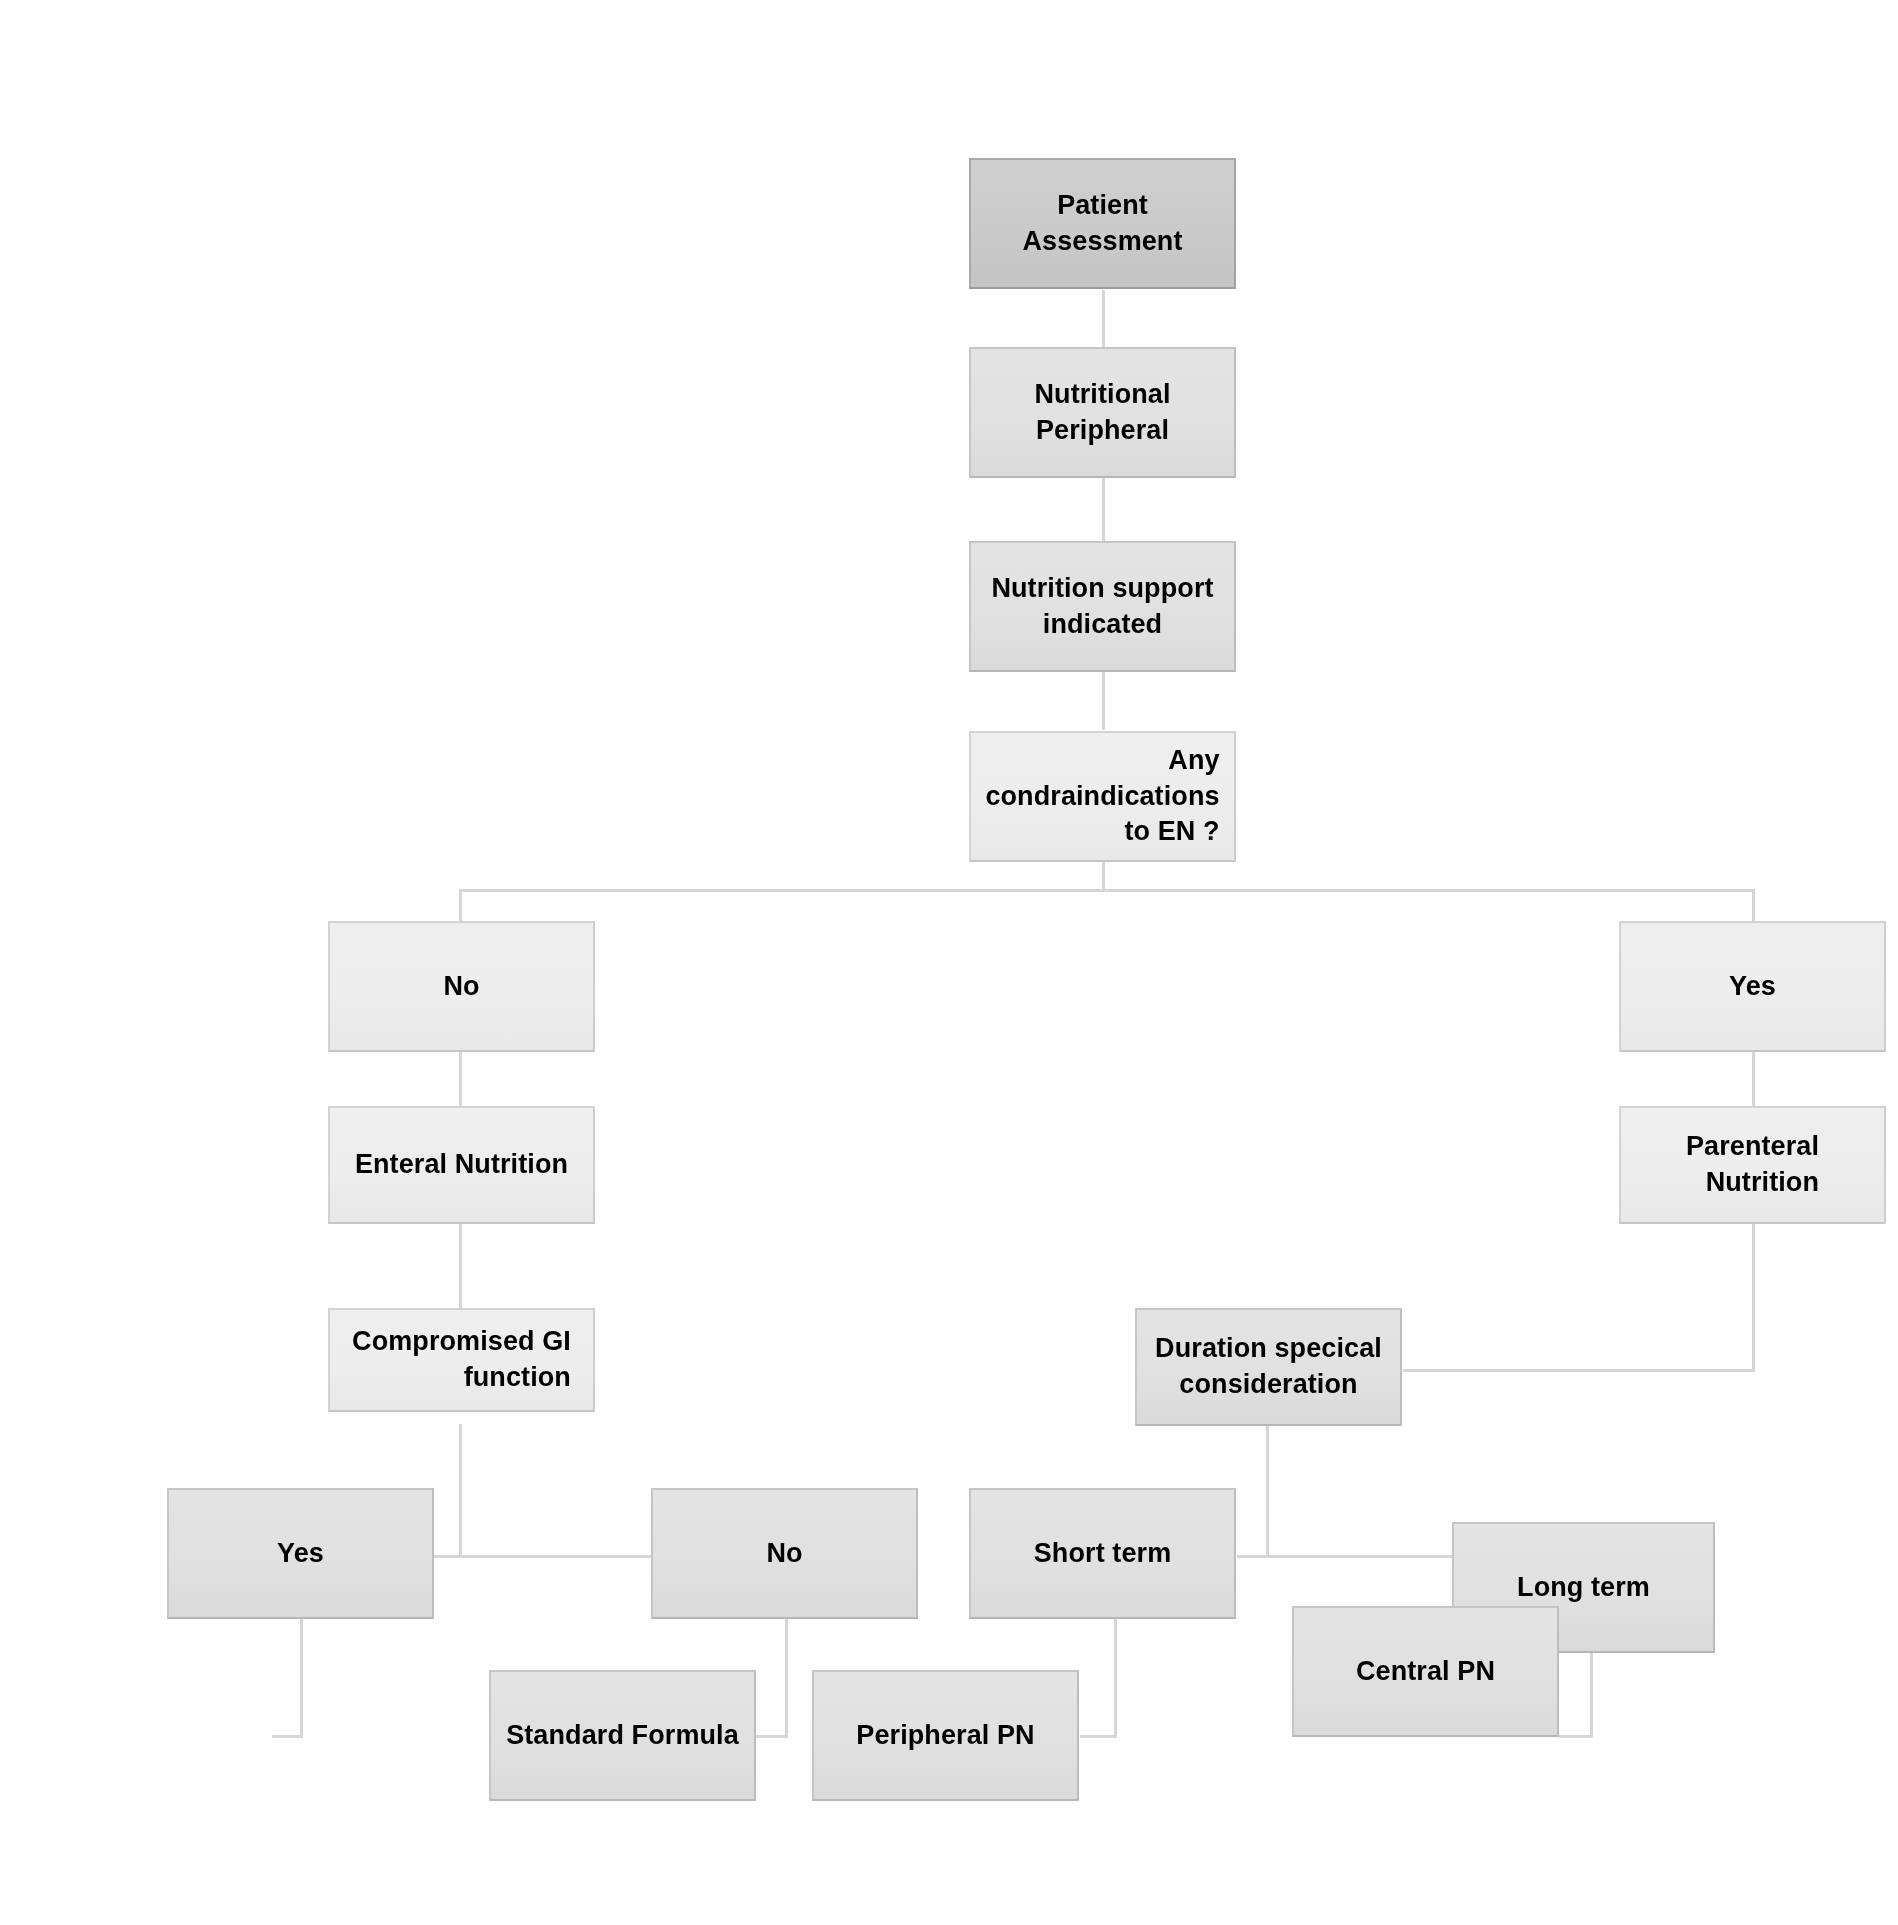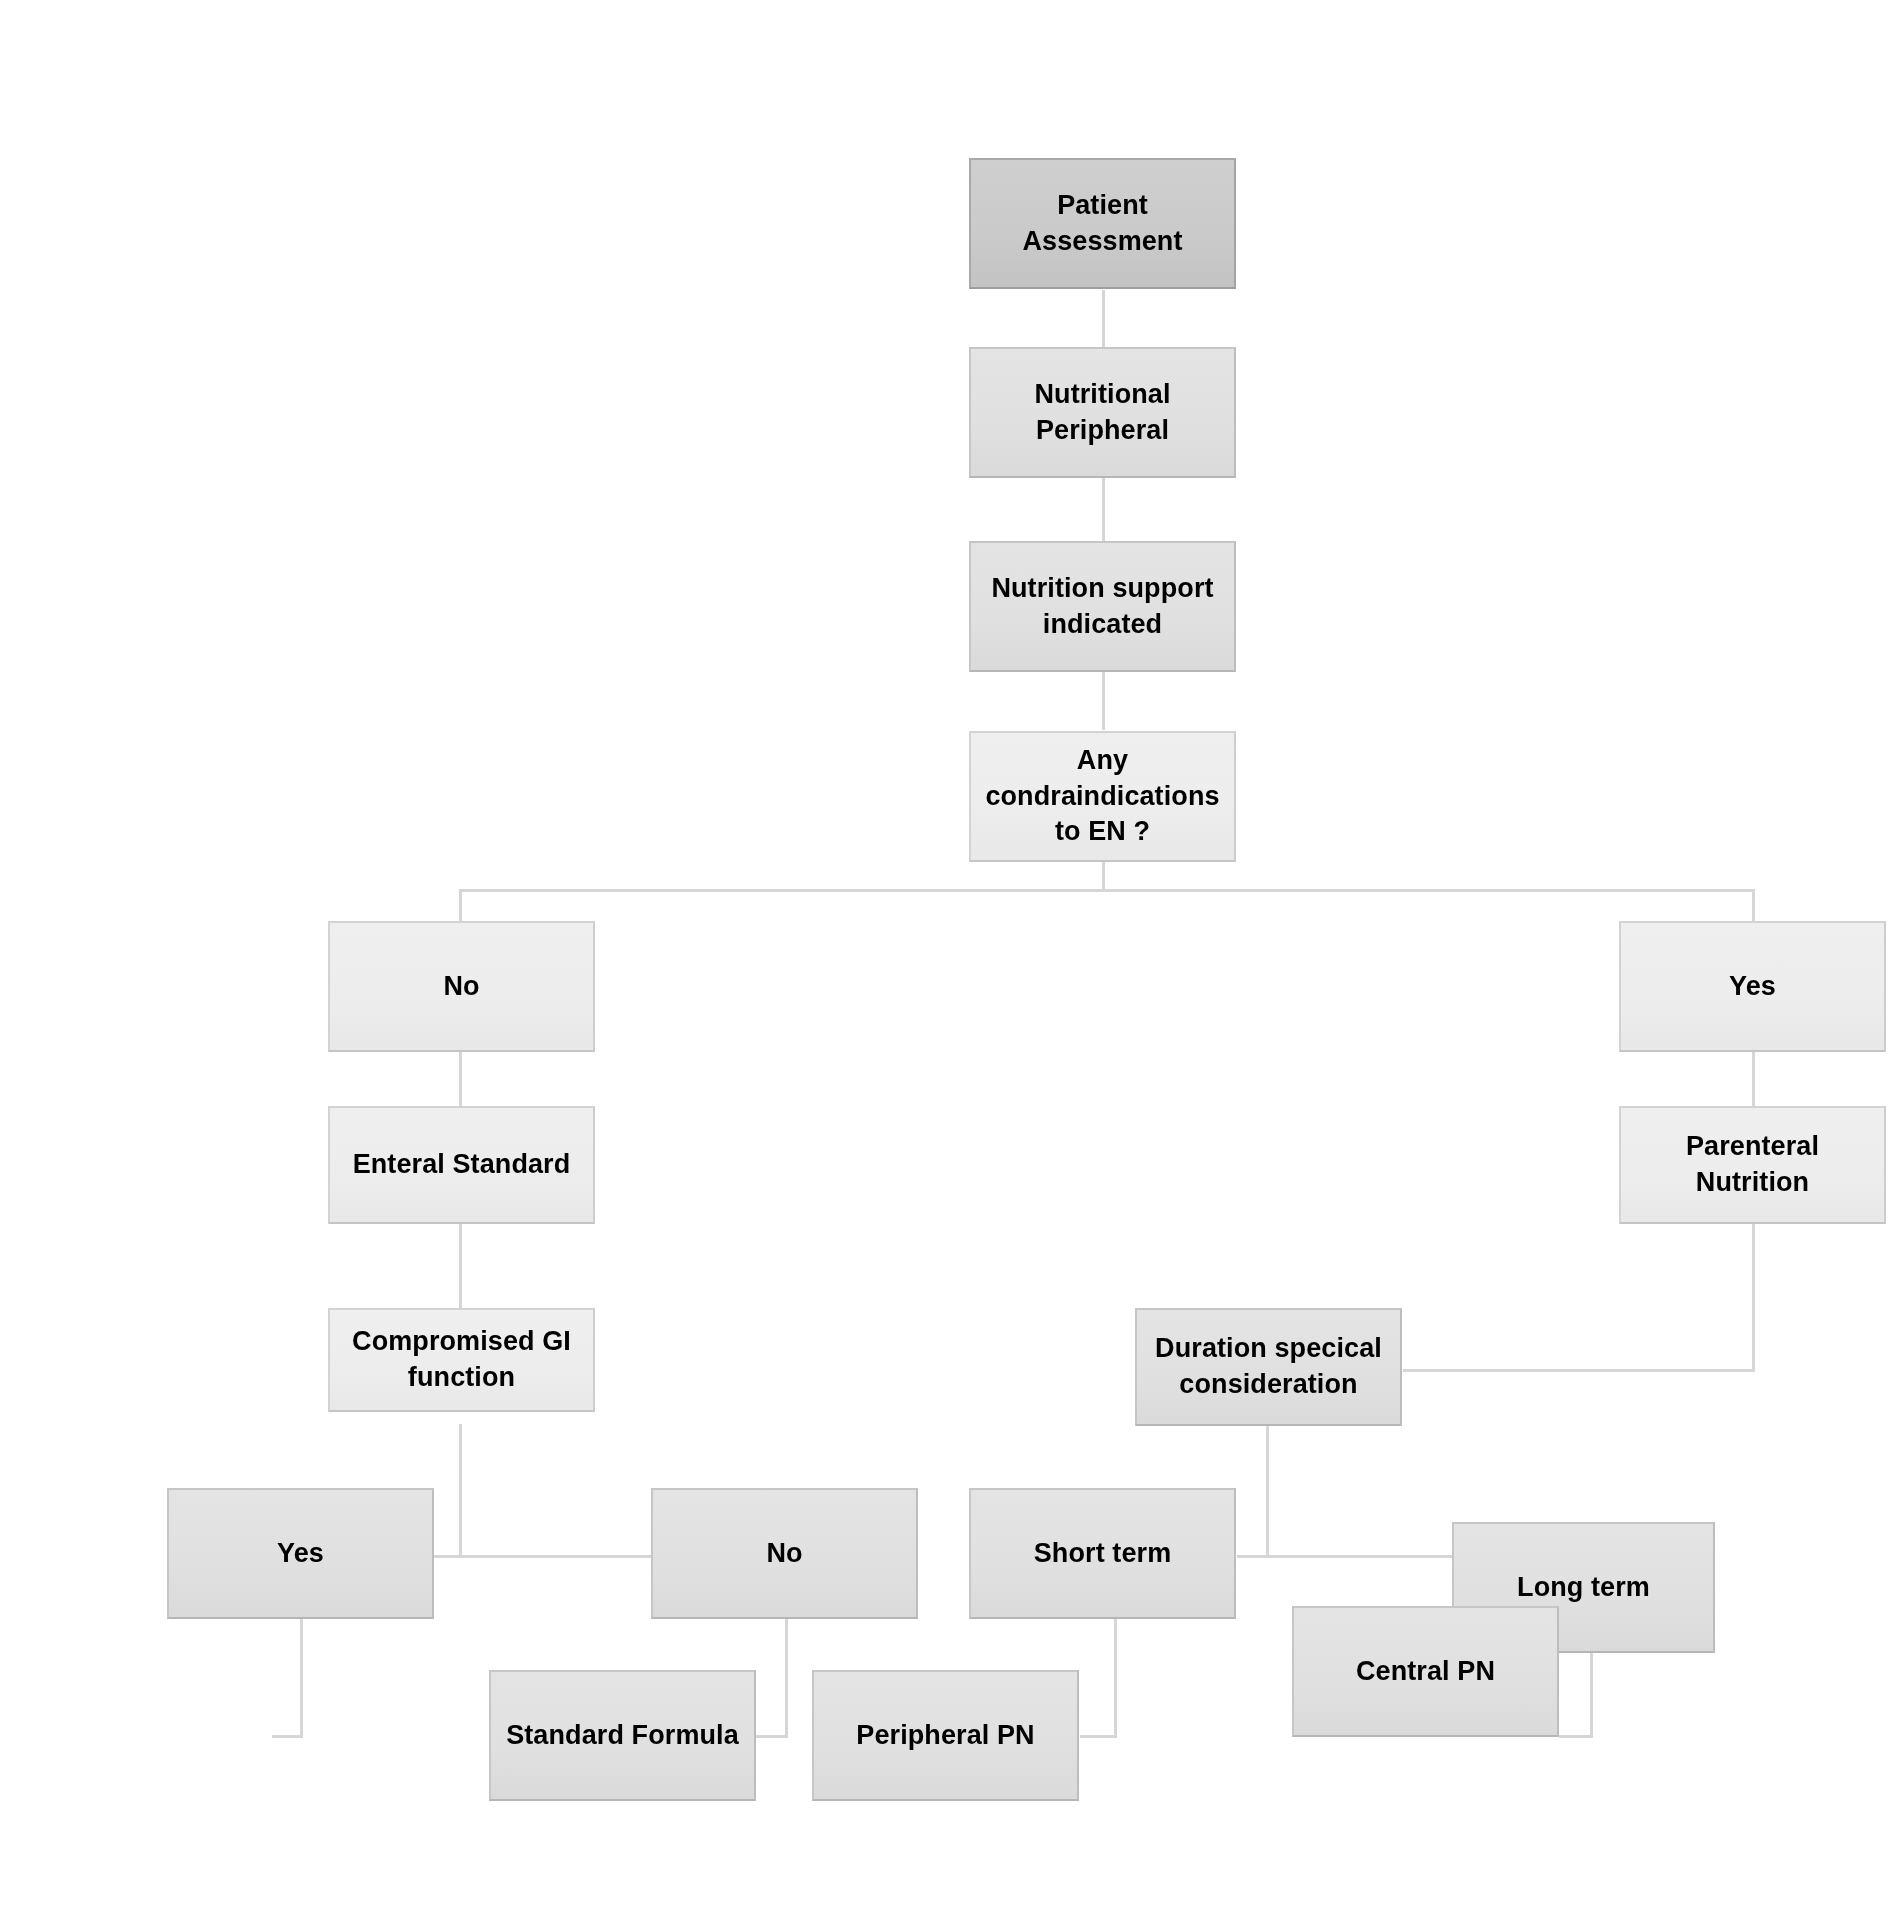--- a/index.html
+++ b/index.html
@@ -29,20 +29,21 @@
     padding: 4px 8px;
     z-index: 3;
     font-weight: bold;
   }
   
   .node.light {
     background: linear-gradient(to bottom, #efefef 0%, #ededed 55%, #e8e8e8 100%);
     border: 2px solid #d3d3d3;
     border-bottom-color: #c5c5c5;
     border-right-color: #cdcdcd;
+    text-align: right;
   }
   .node.mid {
     background: linear-gradient(to bottom, #e4e4e4 0%, #e0e0e0 60%, #dadada 100%);
     border: 2px solid #c6c6c6;
     border-bottom-color: #b6b6b6;
     border-right-color: #bdbdbd;
   }
   .node.dark {
     background: linear-gradient(to bottom, #cfcfcf 0%, #cacaca 60%, #c3c3c3 100%);
     border: 2px solid #a9a9a9;
@@ -129,21 +130,21 @@
 
   <div class="node light" style="left:328px; top:921px; width:267px; height:131px;">
     <span class="label">No</span>
   </div>
 
   <div class="node light" style="left:1619px; top:921px; width:267px; height:131px;">
     <span class="label">Yes</span>
   </div>
 
   <div class="node light" style="left:328px; top:1106px; width:267px; height:118px;">
-    <span class="label">Enteral Standard</span>
+    <span class="label">Enteral Nutrition</span>
   </div>
 
   <div class="node light" style="left:1619px; top:1106px; width:267px; height:118px;">
     <span class="label">Parenteral
 Nutrition</span>
   </div>
 
   <div class="node light" style="left:328px; top:1308px; width:267px; height:104px;">
     <span class="label">Compromised  GI
 function</span>

